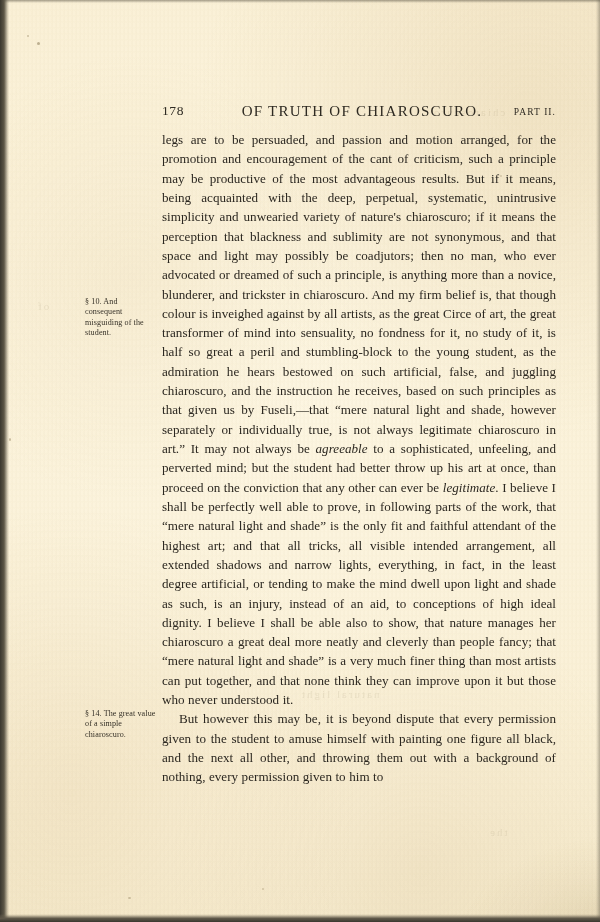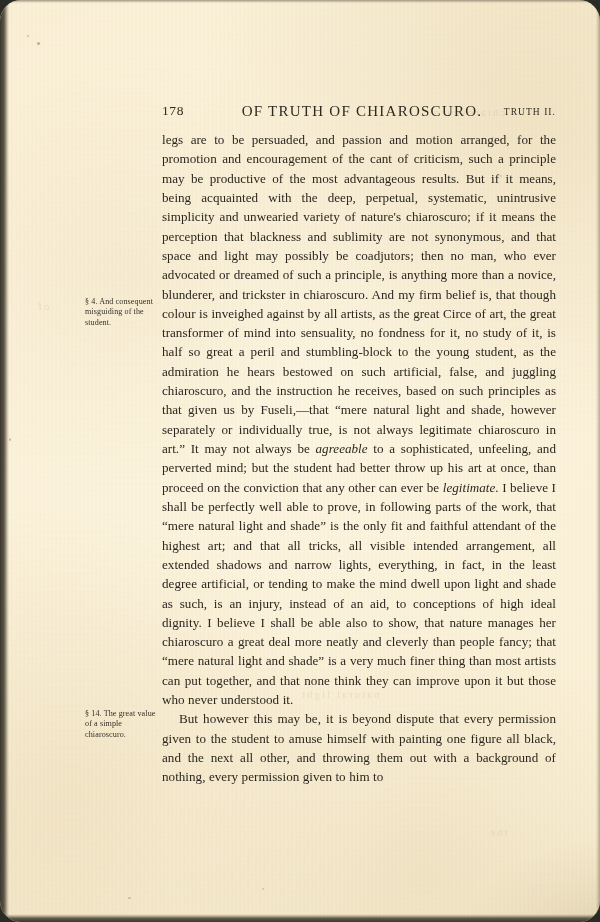--- a/index.html
+++ b/index.html
@@ -15,21 +15,20 @@
   }
 
   
   #scan {
     position: relative;
     width: 600px;
     height: 922px;
     background:
       radial-gradient(ellipse 150% 90% at 48% 42%, #fdf6e2 0%, #faf0d6 55%, #f3e8c8 88%, #ecdfbb 100%);
     overflow: hidden;
-    border-radius: 21px;
   }
 
   
   #grain {
     position: absolute;
     inset: 0;
     pointer-events: none;
     background-image:
       repeating-linear-gradient(90deg, rgba(150,128,86,0.045) 0px, rgba(150,128,86,0.0) 1px, rgba(150,128,86,0.0) 3px, rgba(150,128,86,0.035) 4px),
       repeating-linear-gradient(0deg, rgba(150,128,86,0.030) 0px, rgba(150,128,86,0.0) 1px, rgba(150,128,86,0.0) 5px, rgba(150,128,86,0.022) 6px);
@@ -168,24 +167,24 @@
 </head>
 <body>
 
 <div id="scan">
 
   <div id="page-body">
 
     <div id="running-head">
       <span id="folio">178</span>
       <span id="head-title">OF TRUTH OF CHIAROSCURO.</span>
-      <span id="part-label">TRUTH II.</span>
+      <span id="part-label">PART II.</span>
     </div>
 
-    <div class="side-note" id="side-note-10">§ 4. And consequent misguiding of the student.</div>
+    <div class="side-note" id="side-note-10">§ 10. And consequent misguiding of the student.</div>
     <div class="side-note" id="side-note-11">§ 14. The great value of a simple chiaroscuro.</div>
 
     <div id="text-column">
       <p class="para" id="para-1">
         <span>legs are to be persuaded, and passion and motion arranged, for the promotion and encouragement of the cant of criticism, such a principle may be productive of the most advantageous results.  But if it means, being acquainted with the deep, perpetual, systematic, unintrusive simplicity and unwearied variety of nature's chiaroscuro; if it means the perception that blackness and sublimity are not synonymous, and that space and light may possibly be coadjutors; then no man, who ever advocated or dreamed of such a principle, is anything more than a novice, blunderer, and trickster in chiaroscuro.  And my firm belief is, that though colour is inveighed against by all artists, as the great Circe of art, the great transformer of mind into sensuality, no fondness for it, no study of it, is half so great a peril and stumbling-block to the young student, as the admiration he hears bestowed on such artificial, false, and juggling chiaroscuro, and the instruction he receives, based on such principles as that given us by Fuseli,—that “mere natural light and shade, however separately or individually true, is not always legitimate chiaroscuro in art.”  It may not always be </span><em>agreeable</em><span> to a sophisticated, unfeeling, and perverted mind; but the student had better throw up his art at once, than proceed on the conviction that any other can ever be </span><em>legitimate</em><span>.  I believe I shall be perfectly well able to prove, in following parts of the work, that “mere natural light and shade” is the only fit and faithful attendant of the highest art; and that all tricks, all visible intended arrangement, all extended shadows and narrow lights, everything, in fact, in the least degree artificial, or tending to make the mind dwell upon light and shade as such, is an injury, instead of an aid, to conceptions of high ideal dignity.  I believe I shall be able also to show, that nature manages her chiaroscuro a great deal more neatly and cleverly than people fancy; that “mere natural light and shade” is a very much finer thing than most artists can put together, and that none think they can improve upon it but those who never understood it.</span>
       </p>
       <p class="para indent" id="para-2">But however this may be, it is beyond dispute that every permission given to the student to amuse himself with painting one figure all black, and the next all other, and throwing them out with a background of nothing, every permission given to him to</p>
     </div>
   </div>
 

